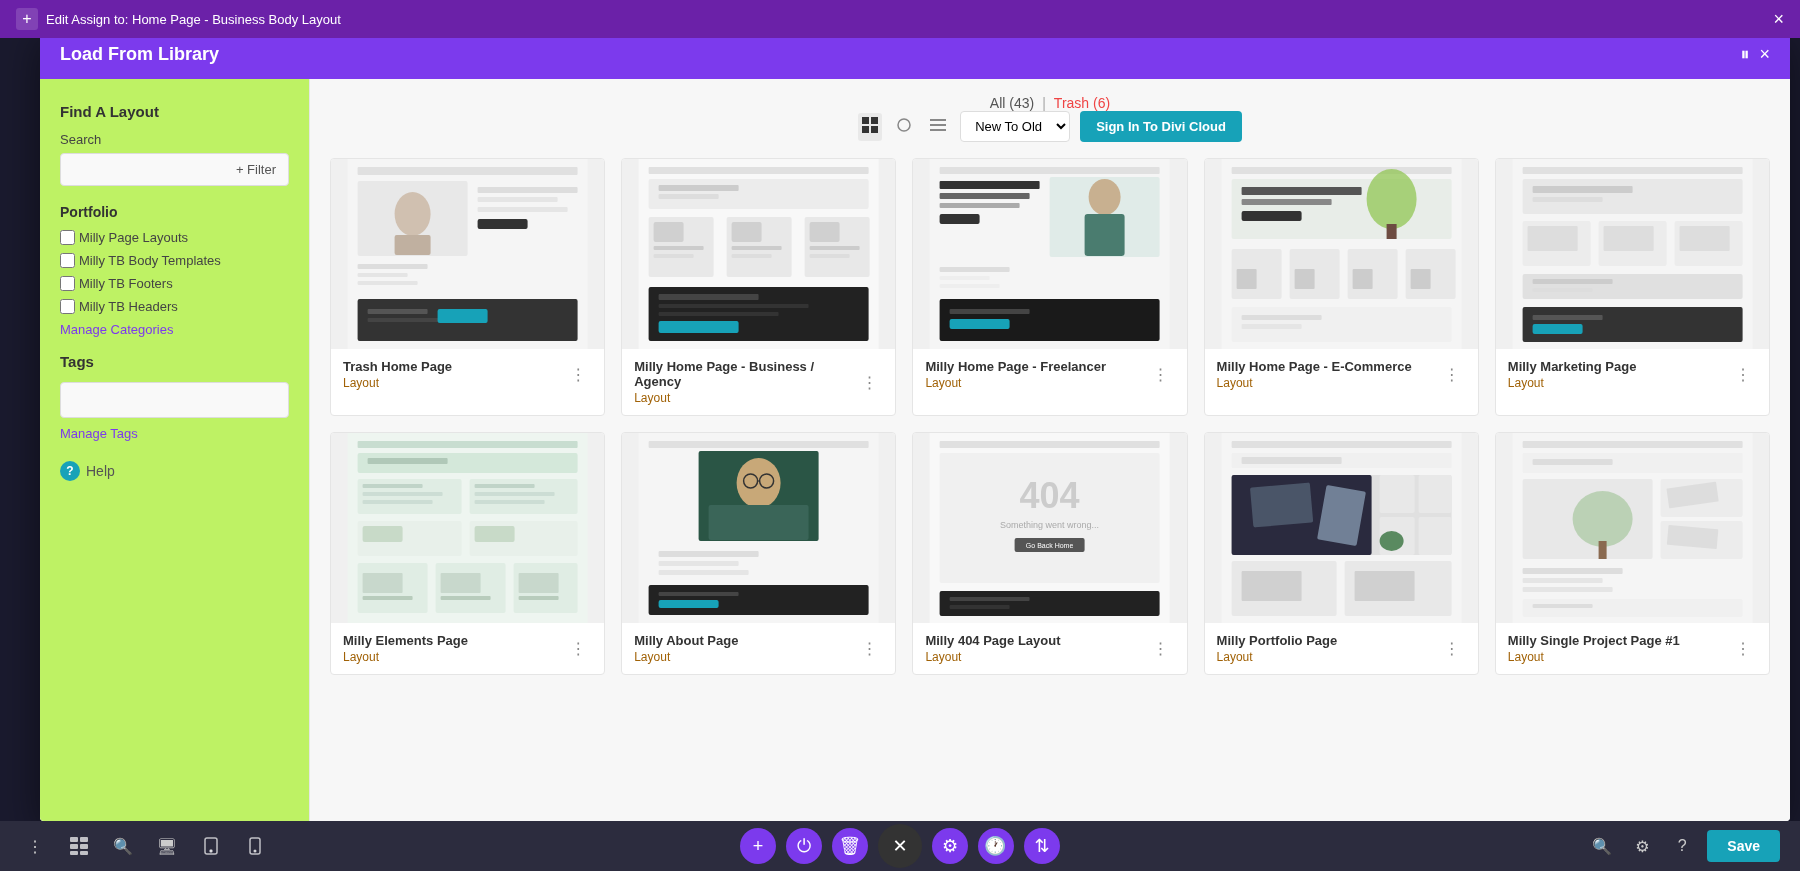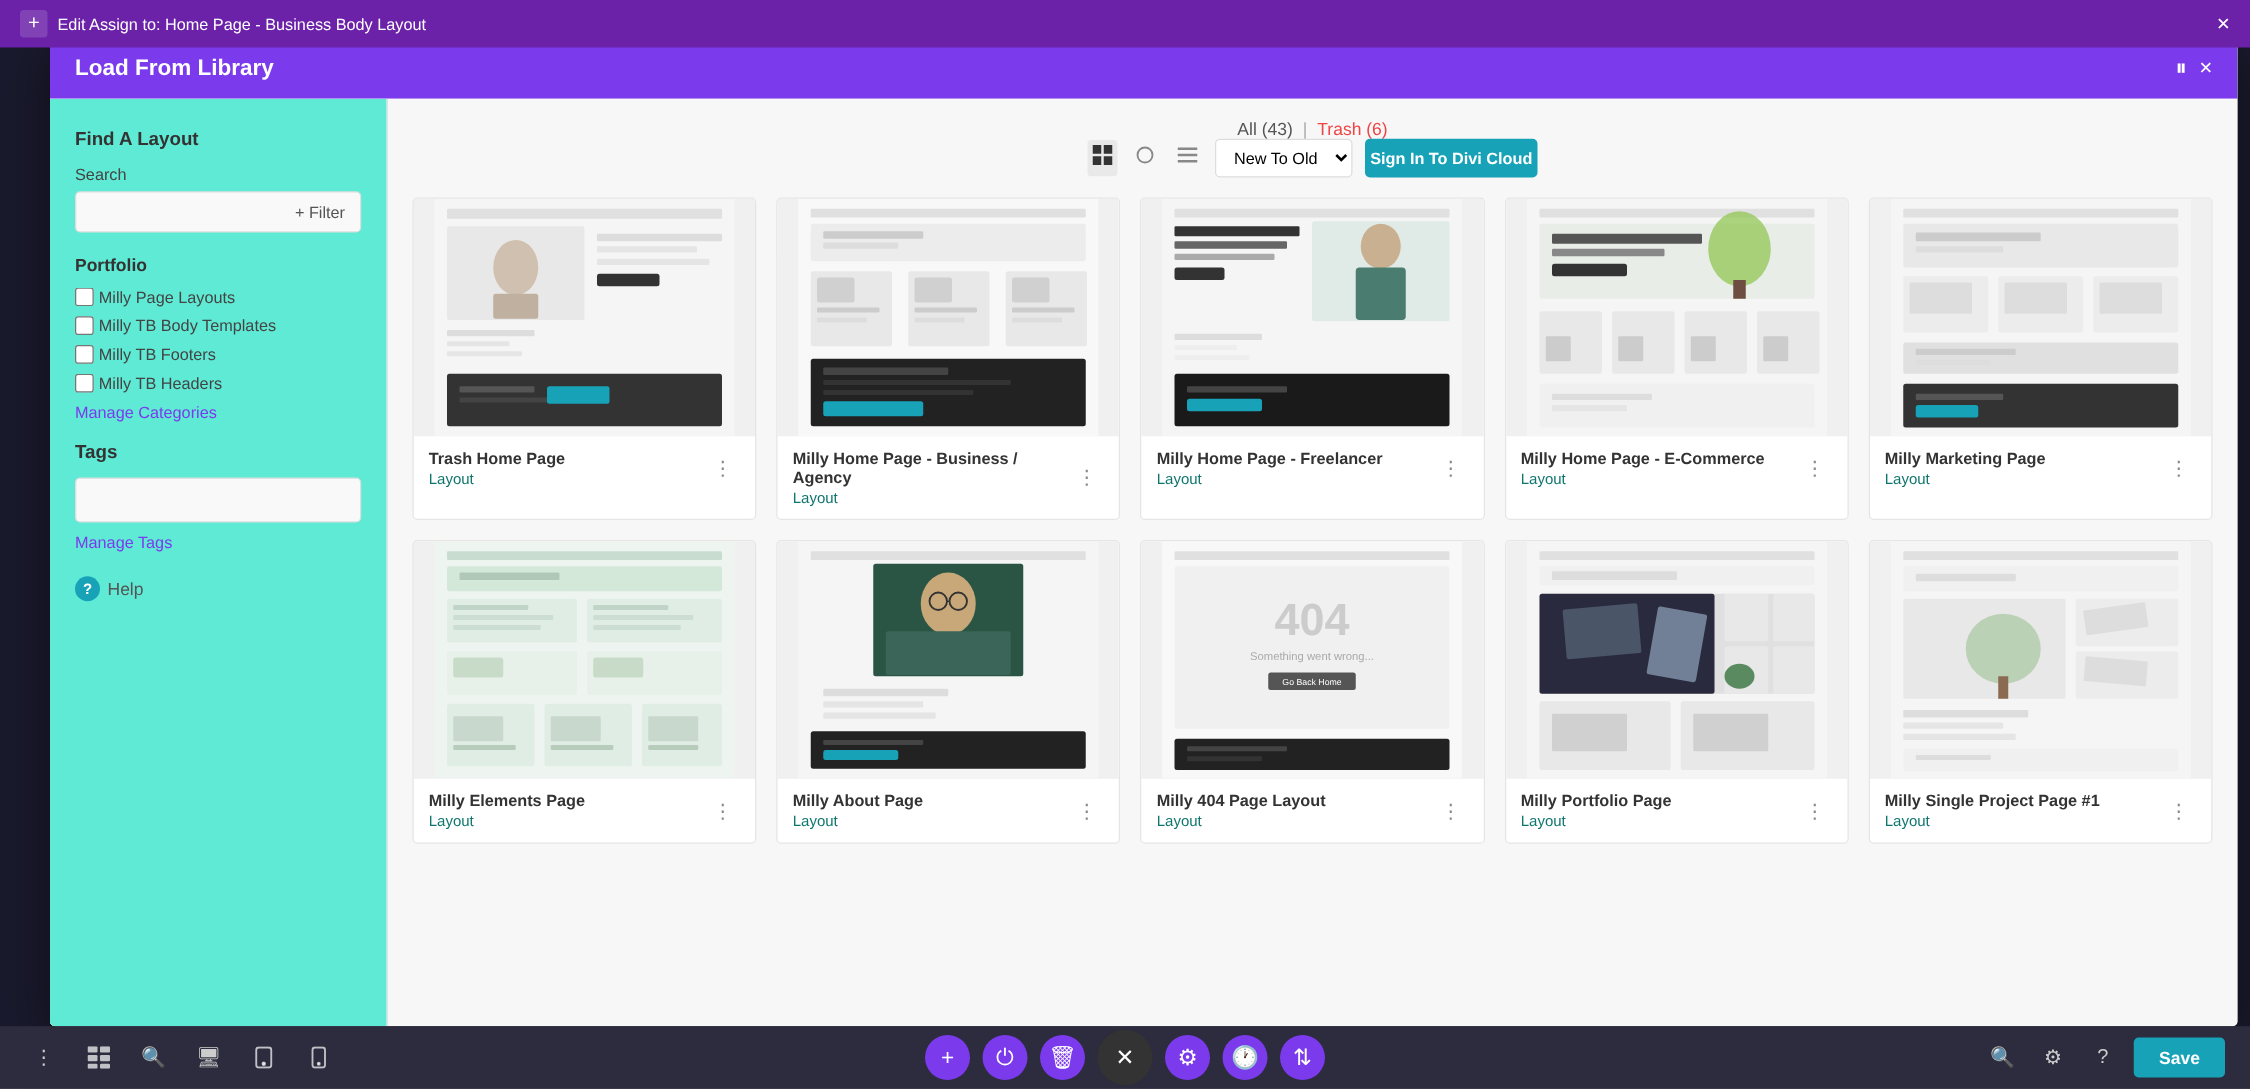--- a/index.html
+++ b/index.html
@@ -86,21 +86,21 @@
       display: flex;
       flex: 1;
       overflow: hidden;
       background: #f7f7f7;
     }
 
     
     #sidebar {
       width: 270px;
       min-width: 270px;
-      background: #5eead4;
+      background: #bef264;
       padding: 24px 20px;
       border-right: 1px solid #e5e5e5;
       overflow-y: auto;
     }
     #sidebar h3 { font-size: 15px; font-weight: 600; margin-bottom: 12px; color: #333; }
     #sidebar .search-box {
       width: 100%;
       padding: 8px 12px;
       border: 1px solid #ddd;
       border-radius: 4px;
@@ -169,21 +169,21 @@
       border: 1px solid #ddd;
       border-radius: 4px;
       font-size: 13px;
       background: white;
       cursor: pointer;
     }
     .divi-cloud-btn {
       background: #17a2b8;
       color: white;
       border: none;
-      padding: 8px 4px;
+      padding: 8px 16px;
       border-radius: 4px;
       font-size: 13px;
       cursor: pointer;
       font-weight: 600;
     }
 
     
     #layout-grid {
       display: grid;
       grid-template-columns: repeat(5, 1fr);
@@ -205,21 +205,21 @@
       background: #f0f0f0;
     }
     .card-info {
       padding: 10px 12px;
       display: flex;
       align-items: center;
       justify-content: space-between;
     }
     .card-meta { flex: 1; }
     .card-name { font-size: 13px; font-weight: 600; color: #333; margin-bottom: 2px; }
-    .card-type { font-size: 12px; color: #0f766e; }
+    .card-type { font-size: 12px; color: #a16207; }
     .card-menu-btn {
       background: none; border: none; cursor: pointer; color: #888; font-size: 16px;
       padding: 2px 6px; border-radius: 3px;
     }
 
     
     #bottom-bar {
       position: absolute;
       bottom: 0; left: 0; right: 0;
       height: 50px;

